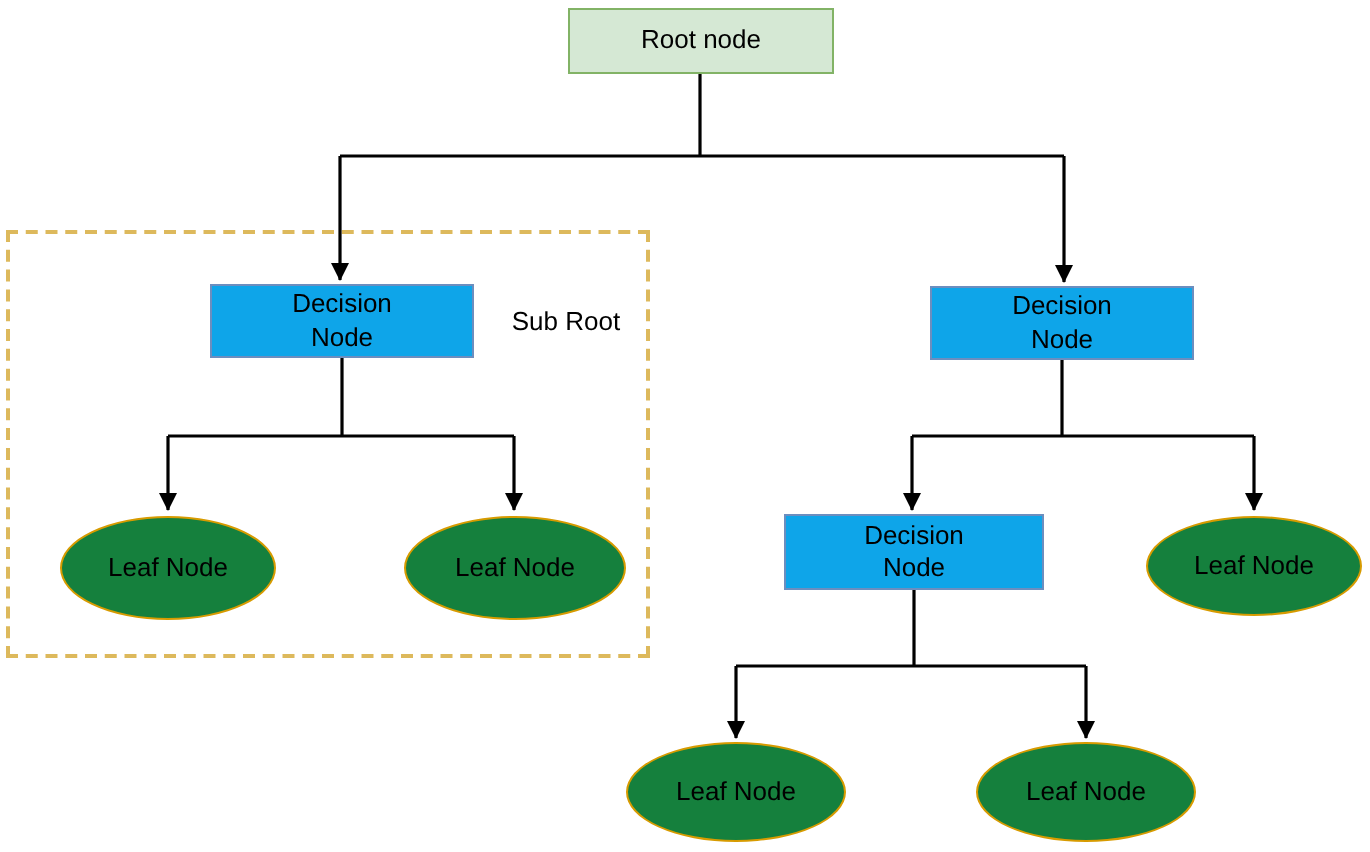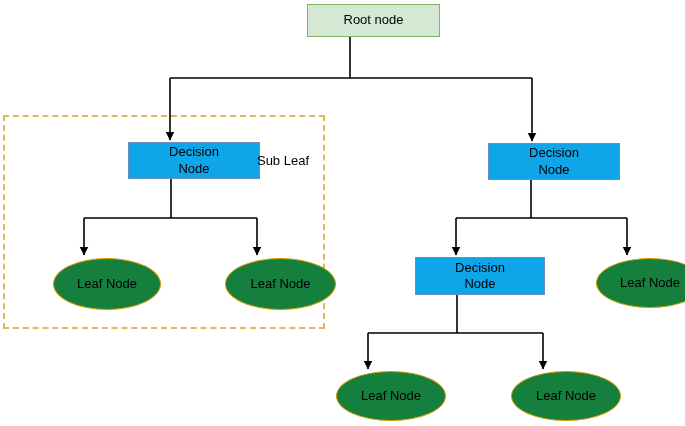--- a/index.html
+++ b/index.html
@@ -26,21 +26,20 @@
   .node {
     position: absolute;
     display: flex;
     align-items: center;
     justify-content: center;
     text-align: center;
     font-size: 13px;
     line-height: 1.25;
     color: #000000;
     box-sizing: border-box;
-    margin-left: 23px;
   }
   .node.rect { border: 1.5px solid; }
   .node.ellipse { border: 1.5px solid; border-radius: 50%; }
   .node.root {
     background: #d5e8d4;
     border-color: #82b366;
   }
   .node.decision {
     background: #0ea5e9;
     border-color: #6c8ebf;
@@ -110,15 +109,15 @@
   <div class="node ellipse leaf" style="left:30px; top:258px; width:108px; height:52px;">Leaf Node</div>
 
   <div class="node ellipse leaf" style="left:202px; top:258px; width:111px; height:52px;">Leaf Node</div>
 
   <div class="node ellipse leaf" style="left:573px; top:258px; width:108px; height:50px;">Leaf Node</div>
 
   <div class="node ellipse leaf" style="left:313px; top:371px; width:110px; height:50px;">Leaf Node</div>
 
   <div class="node ellipse leaf" style="left:488px; top:371px; width:110px; height:50px;">Leaf Node</div>
 
-  <div class="subtree-label">Sub Leaf</div>
+  <div class="subtree-label">Sub Root</div>
 
 </div>
 
 </body></html>

